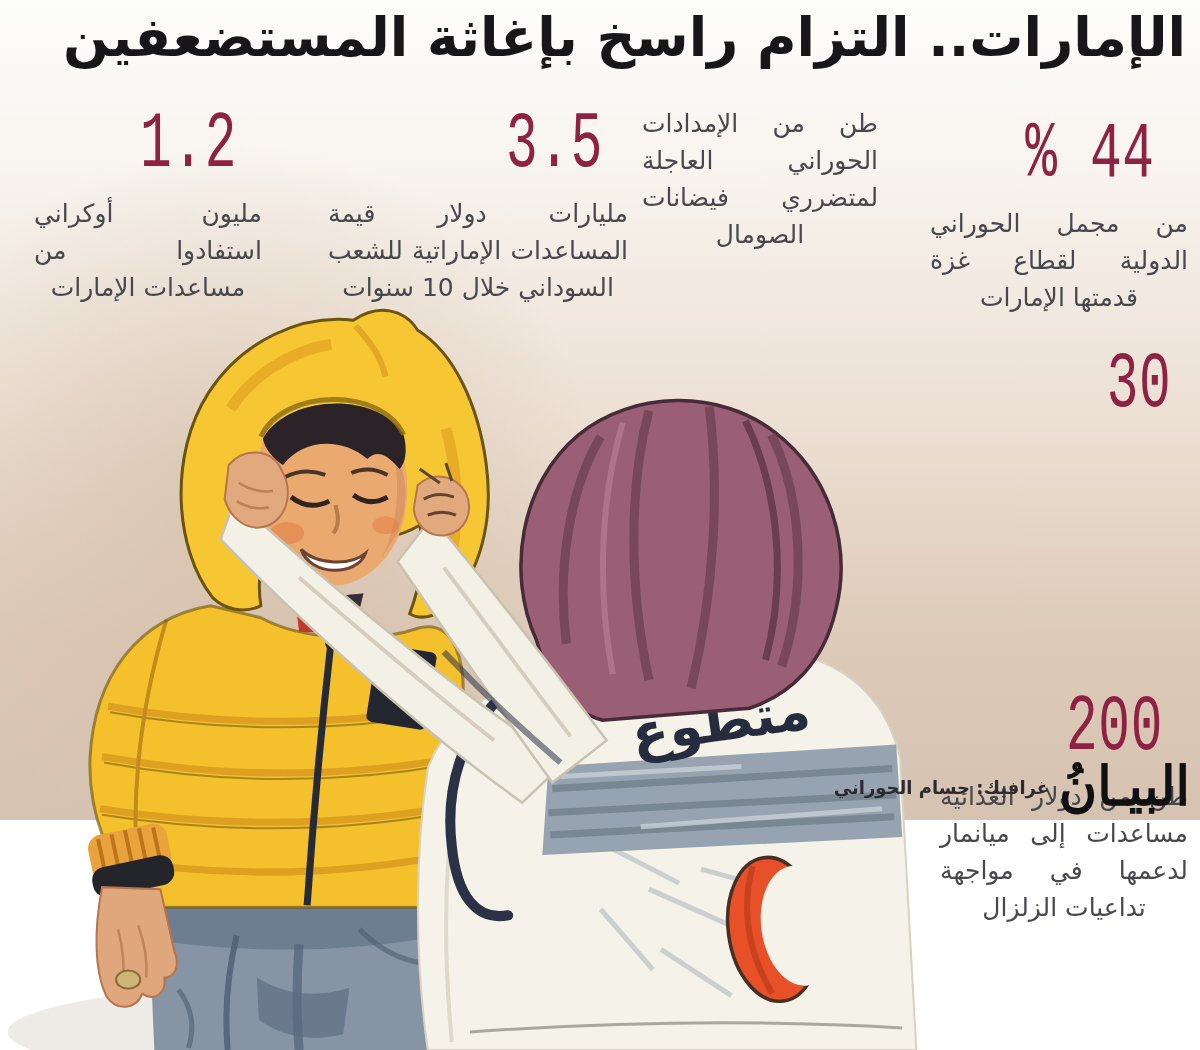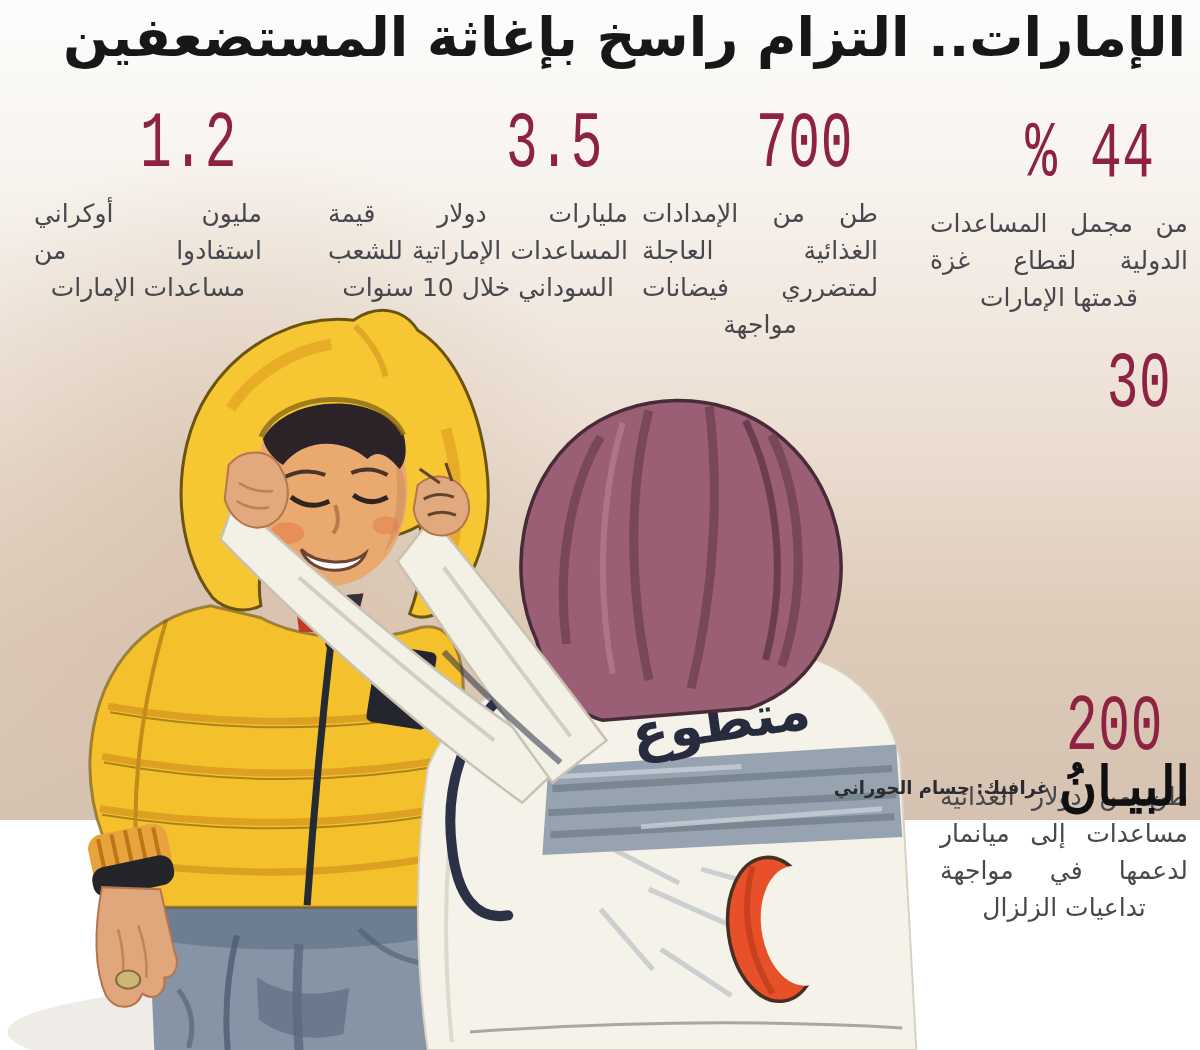--- a/index.html
+++ b/index.html
@@ -47,25 +47,24 @@
 </style>
 </head>
 <body>
 
 <div class="canvas">
 
   <div class="title">الإمارات.. التزام راسخ بإغاثة المستضعفين</div>
 
   <div class="stat stat-44">
     <div class="value"><span class="squeeze">% 44</span></div>
-    <div class="desc">من مجمل المساعدات الدولية لقطاع غزة قدمتها الإمارات</div>
+    <div class="desc">من مجمل الحوراني الدولية لقطاع غزة قدمتها الإمارات</div>
   </div>
   <div class="stat stat-700">
-    <div class="value"><span class="squeeze">700</span></div>
-    <div class="desc">طن من الإمدادات الغذائية العاجلة لمتضرري فيضانات مواجهة</div>
+    <div class="desc">طن من الإمدادات الحوراني العاجلة لمتضرري فيضانات الصومال</div>
   </div>
   <div class="stat stat-35">
     <div class="value"><span class="squeeze">3.5</span></div>
     <div class="desc">مليارات دولار قيمة المساعدات الإماراتية للشعب السوداني خلال 10 سنوات</div>
   </div>
   <div class="stat stat-12">
     <div class="value"><span class="squeeze">1.2</span></div>
     <div class="desc">مليون أوكراني استفادوا من مساعدات الإمارات</div>
   </div>
 

